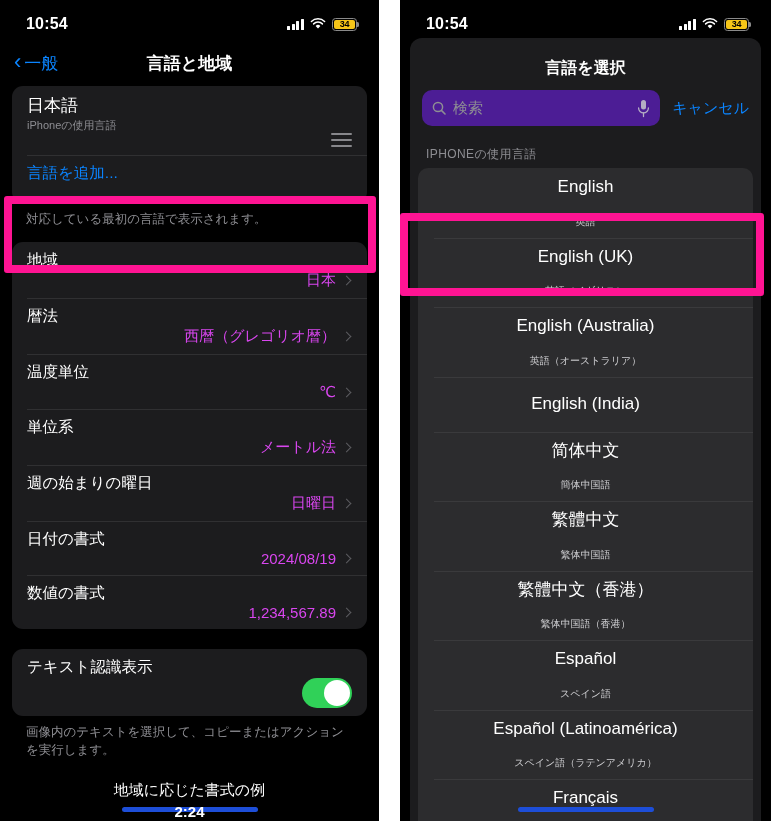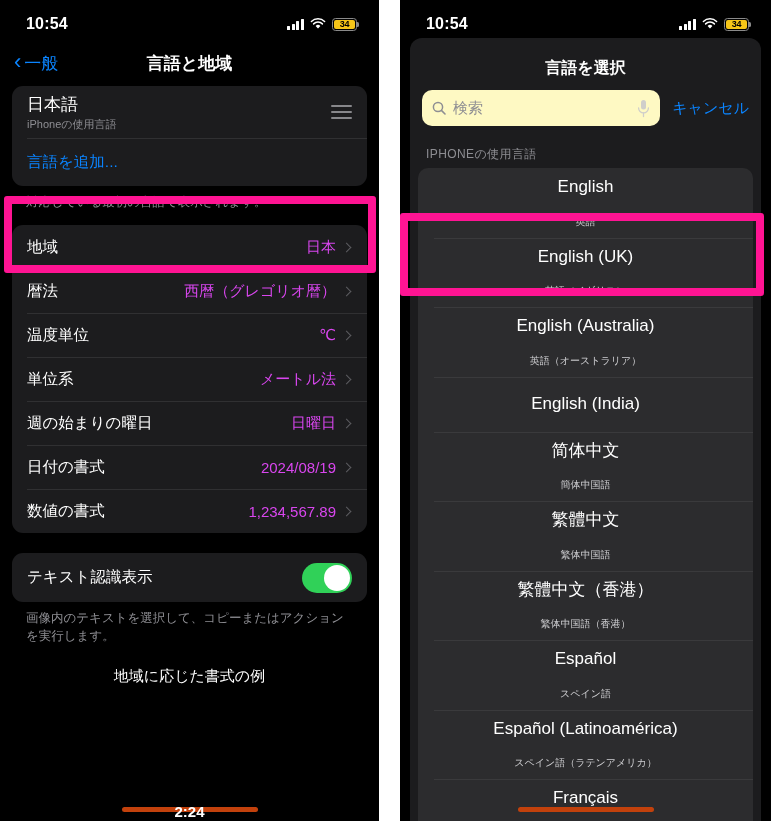--- a/index.html
+++ b/index.html
@@ -110,24 +110,25 @@
     color: #8e8e93;
     padding: 7px 14px 0 14px;
     line-height: 1.45;
   }
   .card {
     background: #1c1c1e;
     border-radius: 11px;
     overflow: hidden;
   }
   .row {
-    display: flex; align-items: center;
+    display: flex; 
     min-height: 44px;
-    padding: 2px 15px;
-    position: relative;
+    padding: 8px 15px;
+    position: relative;
+    flex-direction: column;
   }
   .row + .row:before {
     content: "";
     position: absolute; left: 15px; right: 0; top: 0;
     height: 1px; background: #303032;
   }
   .row-label { font-size: 15.5px; color: #fff; }
   .row-sub { font-size: 11px; color: #8e8e93; margin-top: 1px; }
   .row-right {
     margin-left: auto;
@@ -164,21 +165,21 @@
     font-size: 15px;
     color: #fff;
     padding-top: 22px;
   }
 
   
   .home-indicator {
     position: absolute; bottom: 9px; left: 50%;
     transform: translateX(-50%);
     width: 136px; height: 5px;
-    background: #c2410c; border-radius: 3px;
+    background: #1d4ed8; border-radius: 3px;
   }
   .peek-time {
     position: absolute; bottom: -8px; left: 50%;
     transform: translateX(-50%);
     font-size: 15px; font-weight: bold; color:#fff;
   }
 
   
   .sheet {
     position: absolute;
@@ -192,21 +193,21 @@
     font-size: 16px; font-weight: bold; color: #fff;
     padding: 20px 0 11px 0;
   }
   .search-row {
     display: flex; align-items: center; gap: 12px;
     padding: 0 12px 13px 12px;
   }
   .search-field {
     flex: 1;
     height: 36px;
-    background: #fef9c3;
+    background: #4c1d95;
     border-radius: 10px;
     display: flex; align-items: center;
     padding: 0 10px;
     gap: 7px;
   }
   .search-placeholder { font-size: 15px; color: #8e8e93; flex: 1; }
   .mic-icon { width: 13px; height: 19px; opacity: .85; }
   .cancel-btn { font-size: 15px; color: #0a84ff; white-space: nowrap; }
 
   .sheet-group-header {

